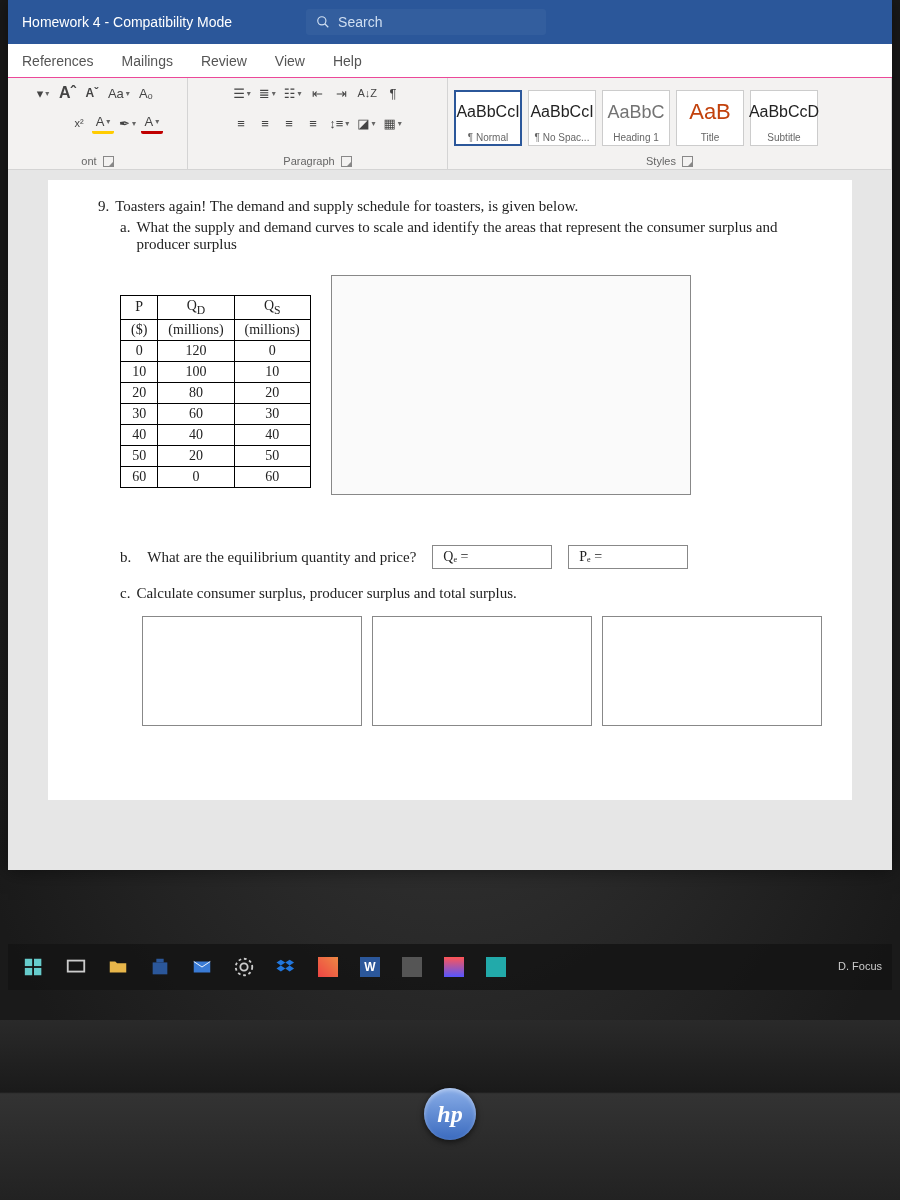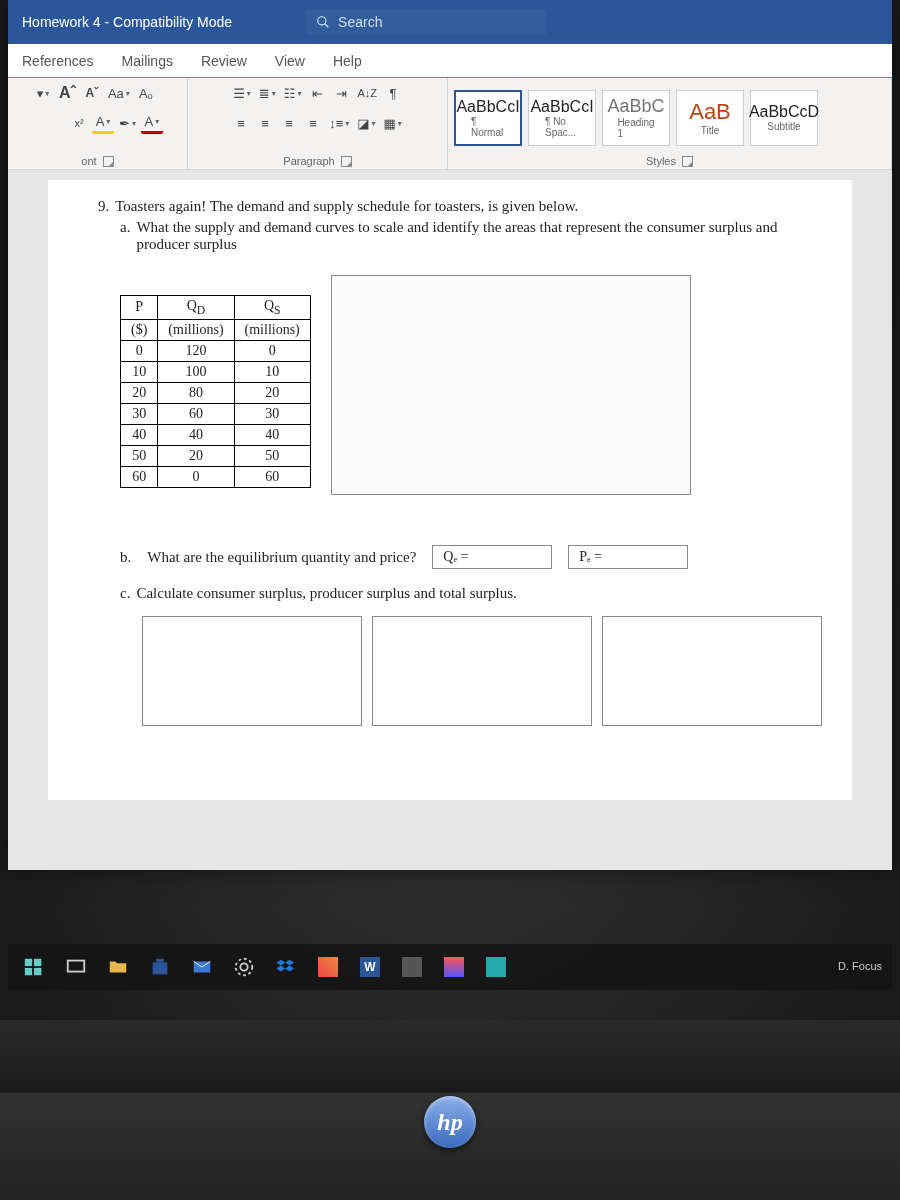--- a/index.html
+++ b/index.html
@@ -108,21 +108,21 @@
   .x2{font-size:11px;margin-left:36px;}
   .ahl{ border-bottom:3px solid #ffcc00; padding:0 2px;}
   .fcolor{ border-bottom:3px solid #c00000; padding:0 2px;}
   
   .pg-icon{ font-family: Arial; }
   
   .styles-gallery { display:flex; gap:6px; }
   .style-swatch {
     width: 68px; height:56px; background:#fff; border:1px solid #ccc;
     display:flex; flex-direction:column; align-items:center; justify-content:center;
-    font-size:10px; padding:16px; cursor:pointer;
+    font-size:10px; padding:2px; cursor:pointer;
   }
   .style-swatch .preview { font-size:16px; color:#222; flex:1; display:flex; align-items:center;}
   .style-swatch .preview.h1 { font-size:18px; color:#737373;}
   .style-swatch .preview.title { font-size:22px; color:#c2410c;}
   .style-swatch.selected { border-color:#2b579a; box-shadow:0 0 0 1px #2b579a inset;}
   .style-swatch .lbl{ color:#666; }
   
   .doc-area {
     flex:1; background:#e6e6e6; overflow:auto; padding:10px 40px;
   }
@@ -154,21 +154,21 @@
     position:absolute; bottom:210px; left:8px; right:8px; height:46px;
     background:rgba(20,20,20,.85); display:flex; align-items:center;
     gap:10px; padding:0 10px; color:#ddd; font-size:12px;
   }
   .tb-btn { width:32px; height:32px; display:flex; align-items:center; justify-content:center; border-radius:2px; cursor:pointer;}
   .tb-icon{ width:22px;height:22px; }
   .tb-spacer{flex:1;}
   .tb-time{ text-align:right; font-size:11px; line-height:1.2; color:#ccc;}
   
   .hp-logo {
-    position:absolute; bottom:52px; left:50%; transform:translateX(-50%);
+    position:absolute; bottom:60px; left:50%; transform:translateX(-50%);
     width:52px; height:52px; border-radius:50%; background:linear-gradient(#8aaee8,#3b6bbf);
     display:flex; align-items:center; justify-content:center; color:#fff;
     font-style:italic; font-family:Georgia,serif; font-size:24px; font-weight:bold;
     box-shadow:0 2px 6px rgba(0,0,0,.6), inset 0 2px 4px rgba(255,255,255,.4);
   }
   .bezel-bottom{
     position:absolute; bottom:0; left:0; right:0; height:180px;
     background:linear-gradient(#2a2a2a,#1a1a1a 40%, #333 41%, #222);
   }
 </style>

